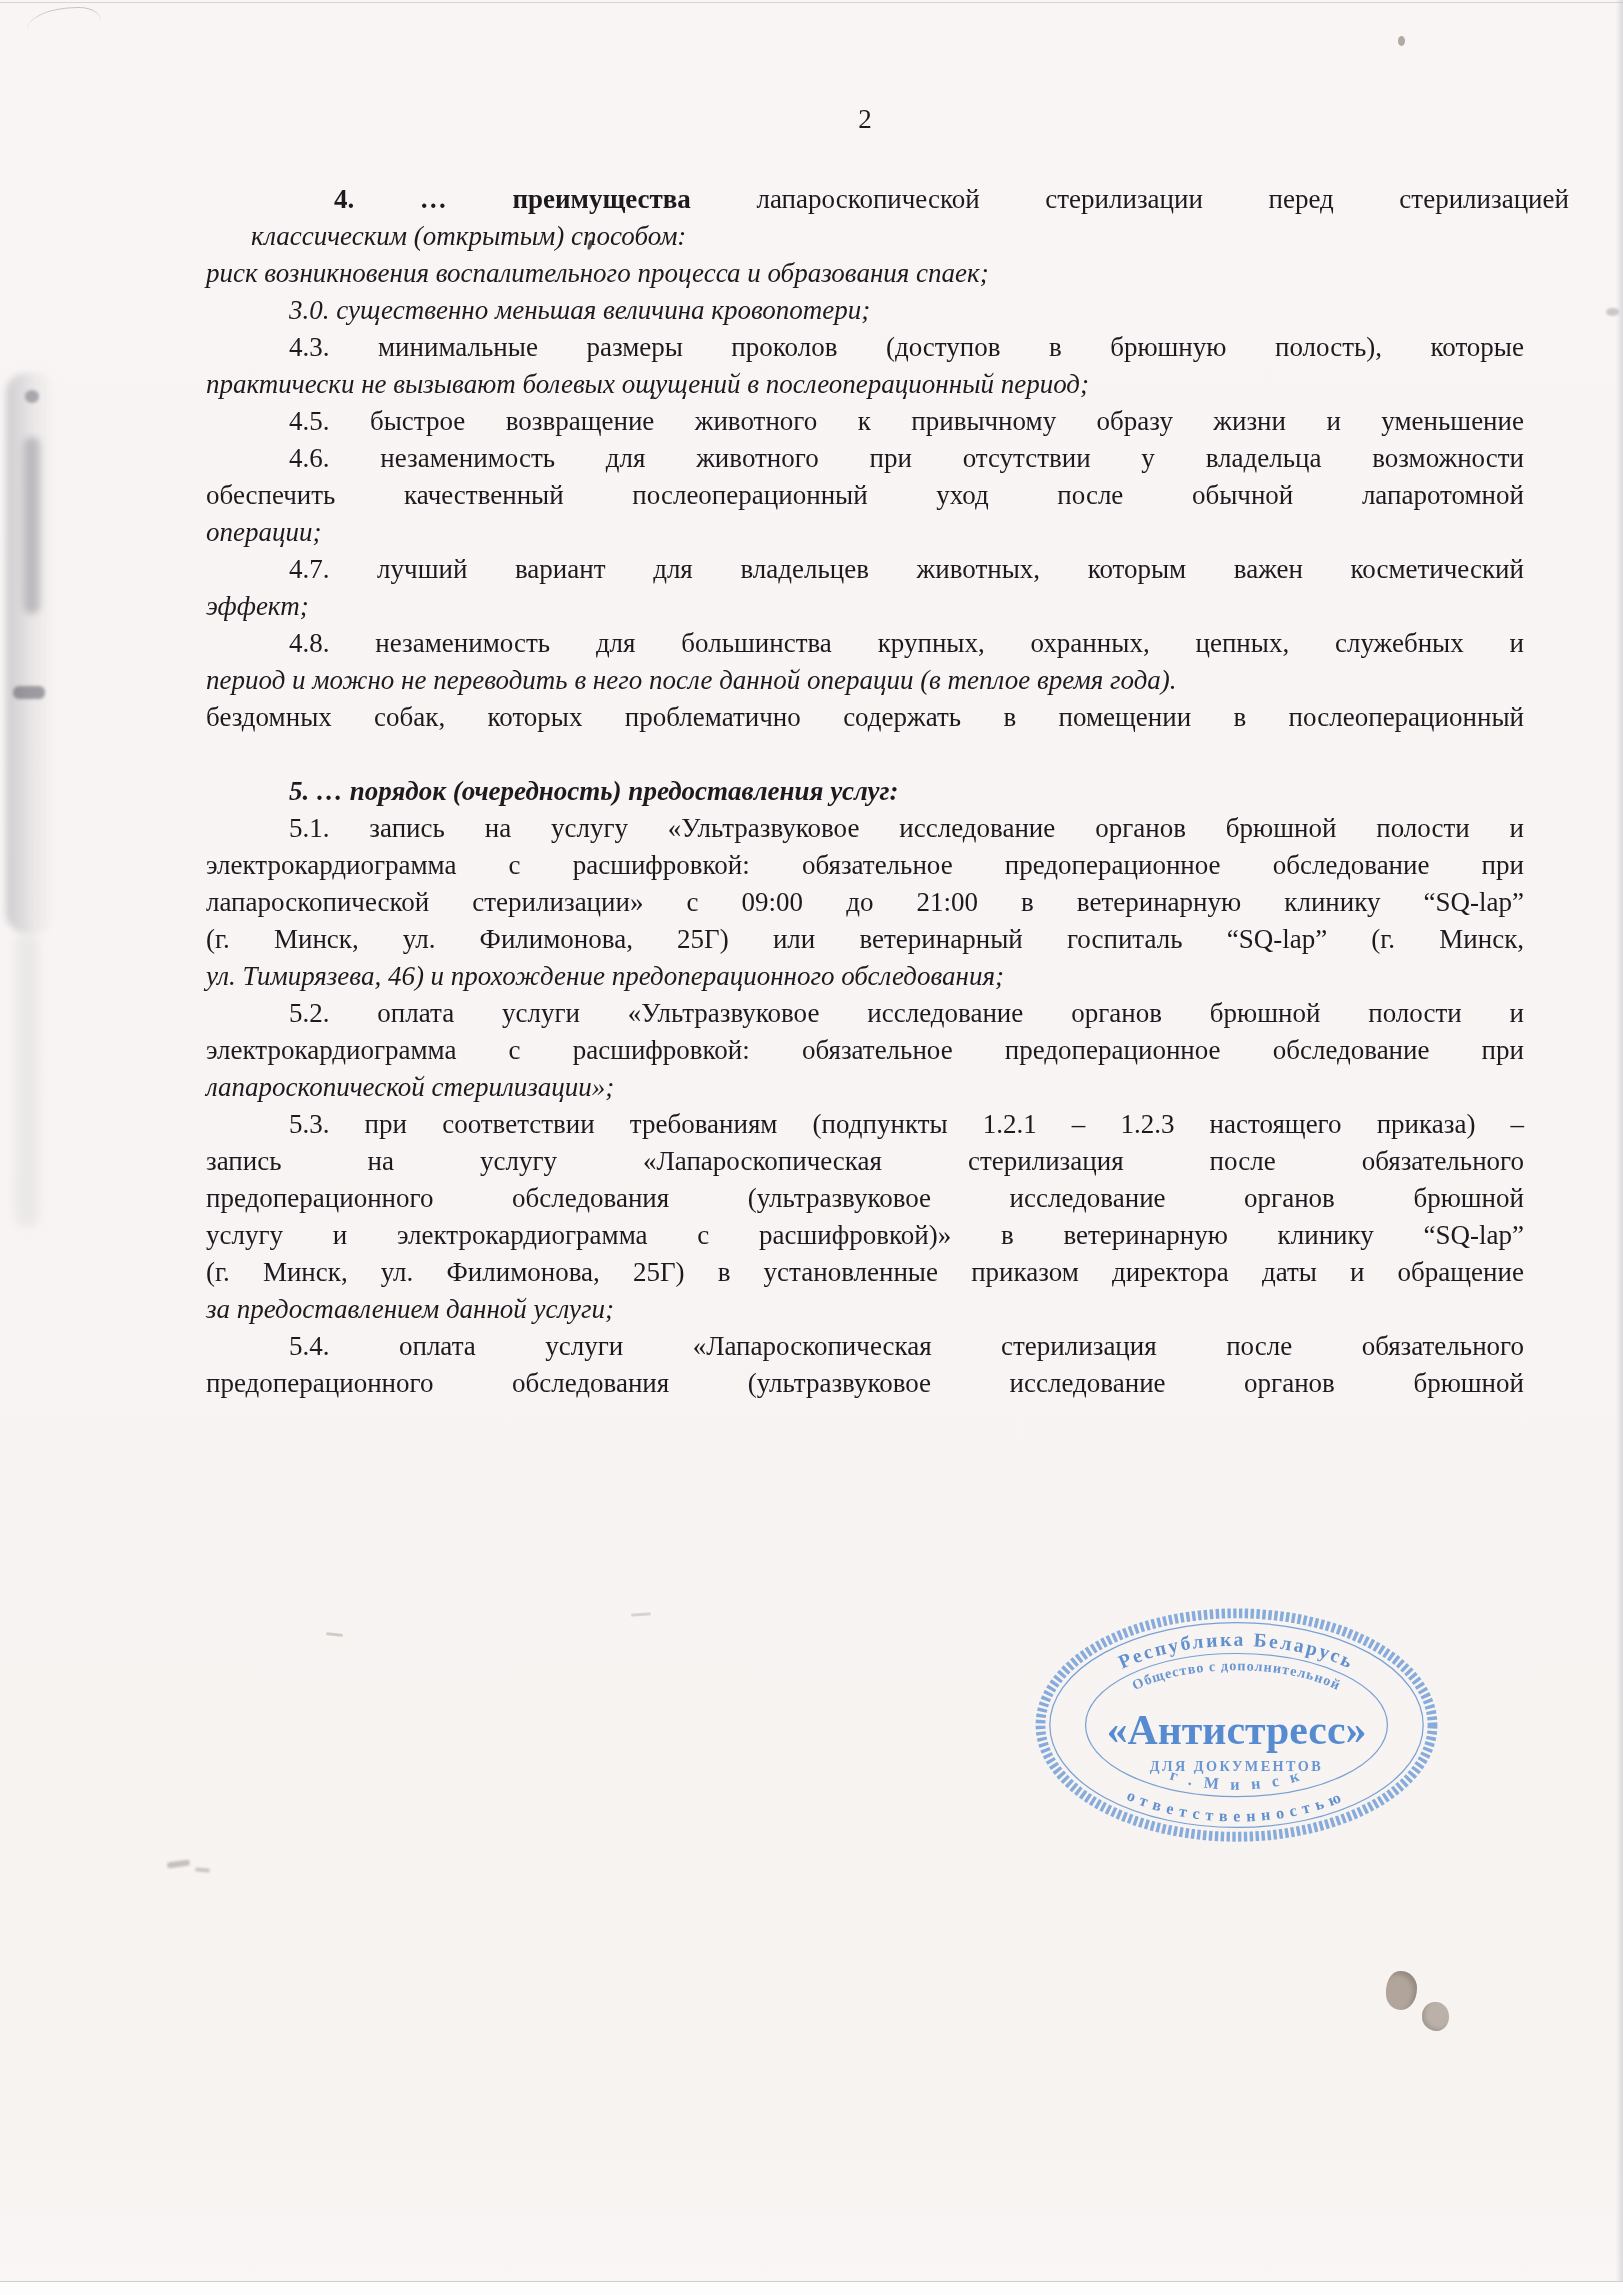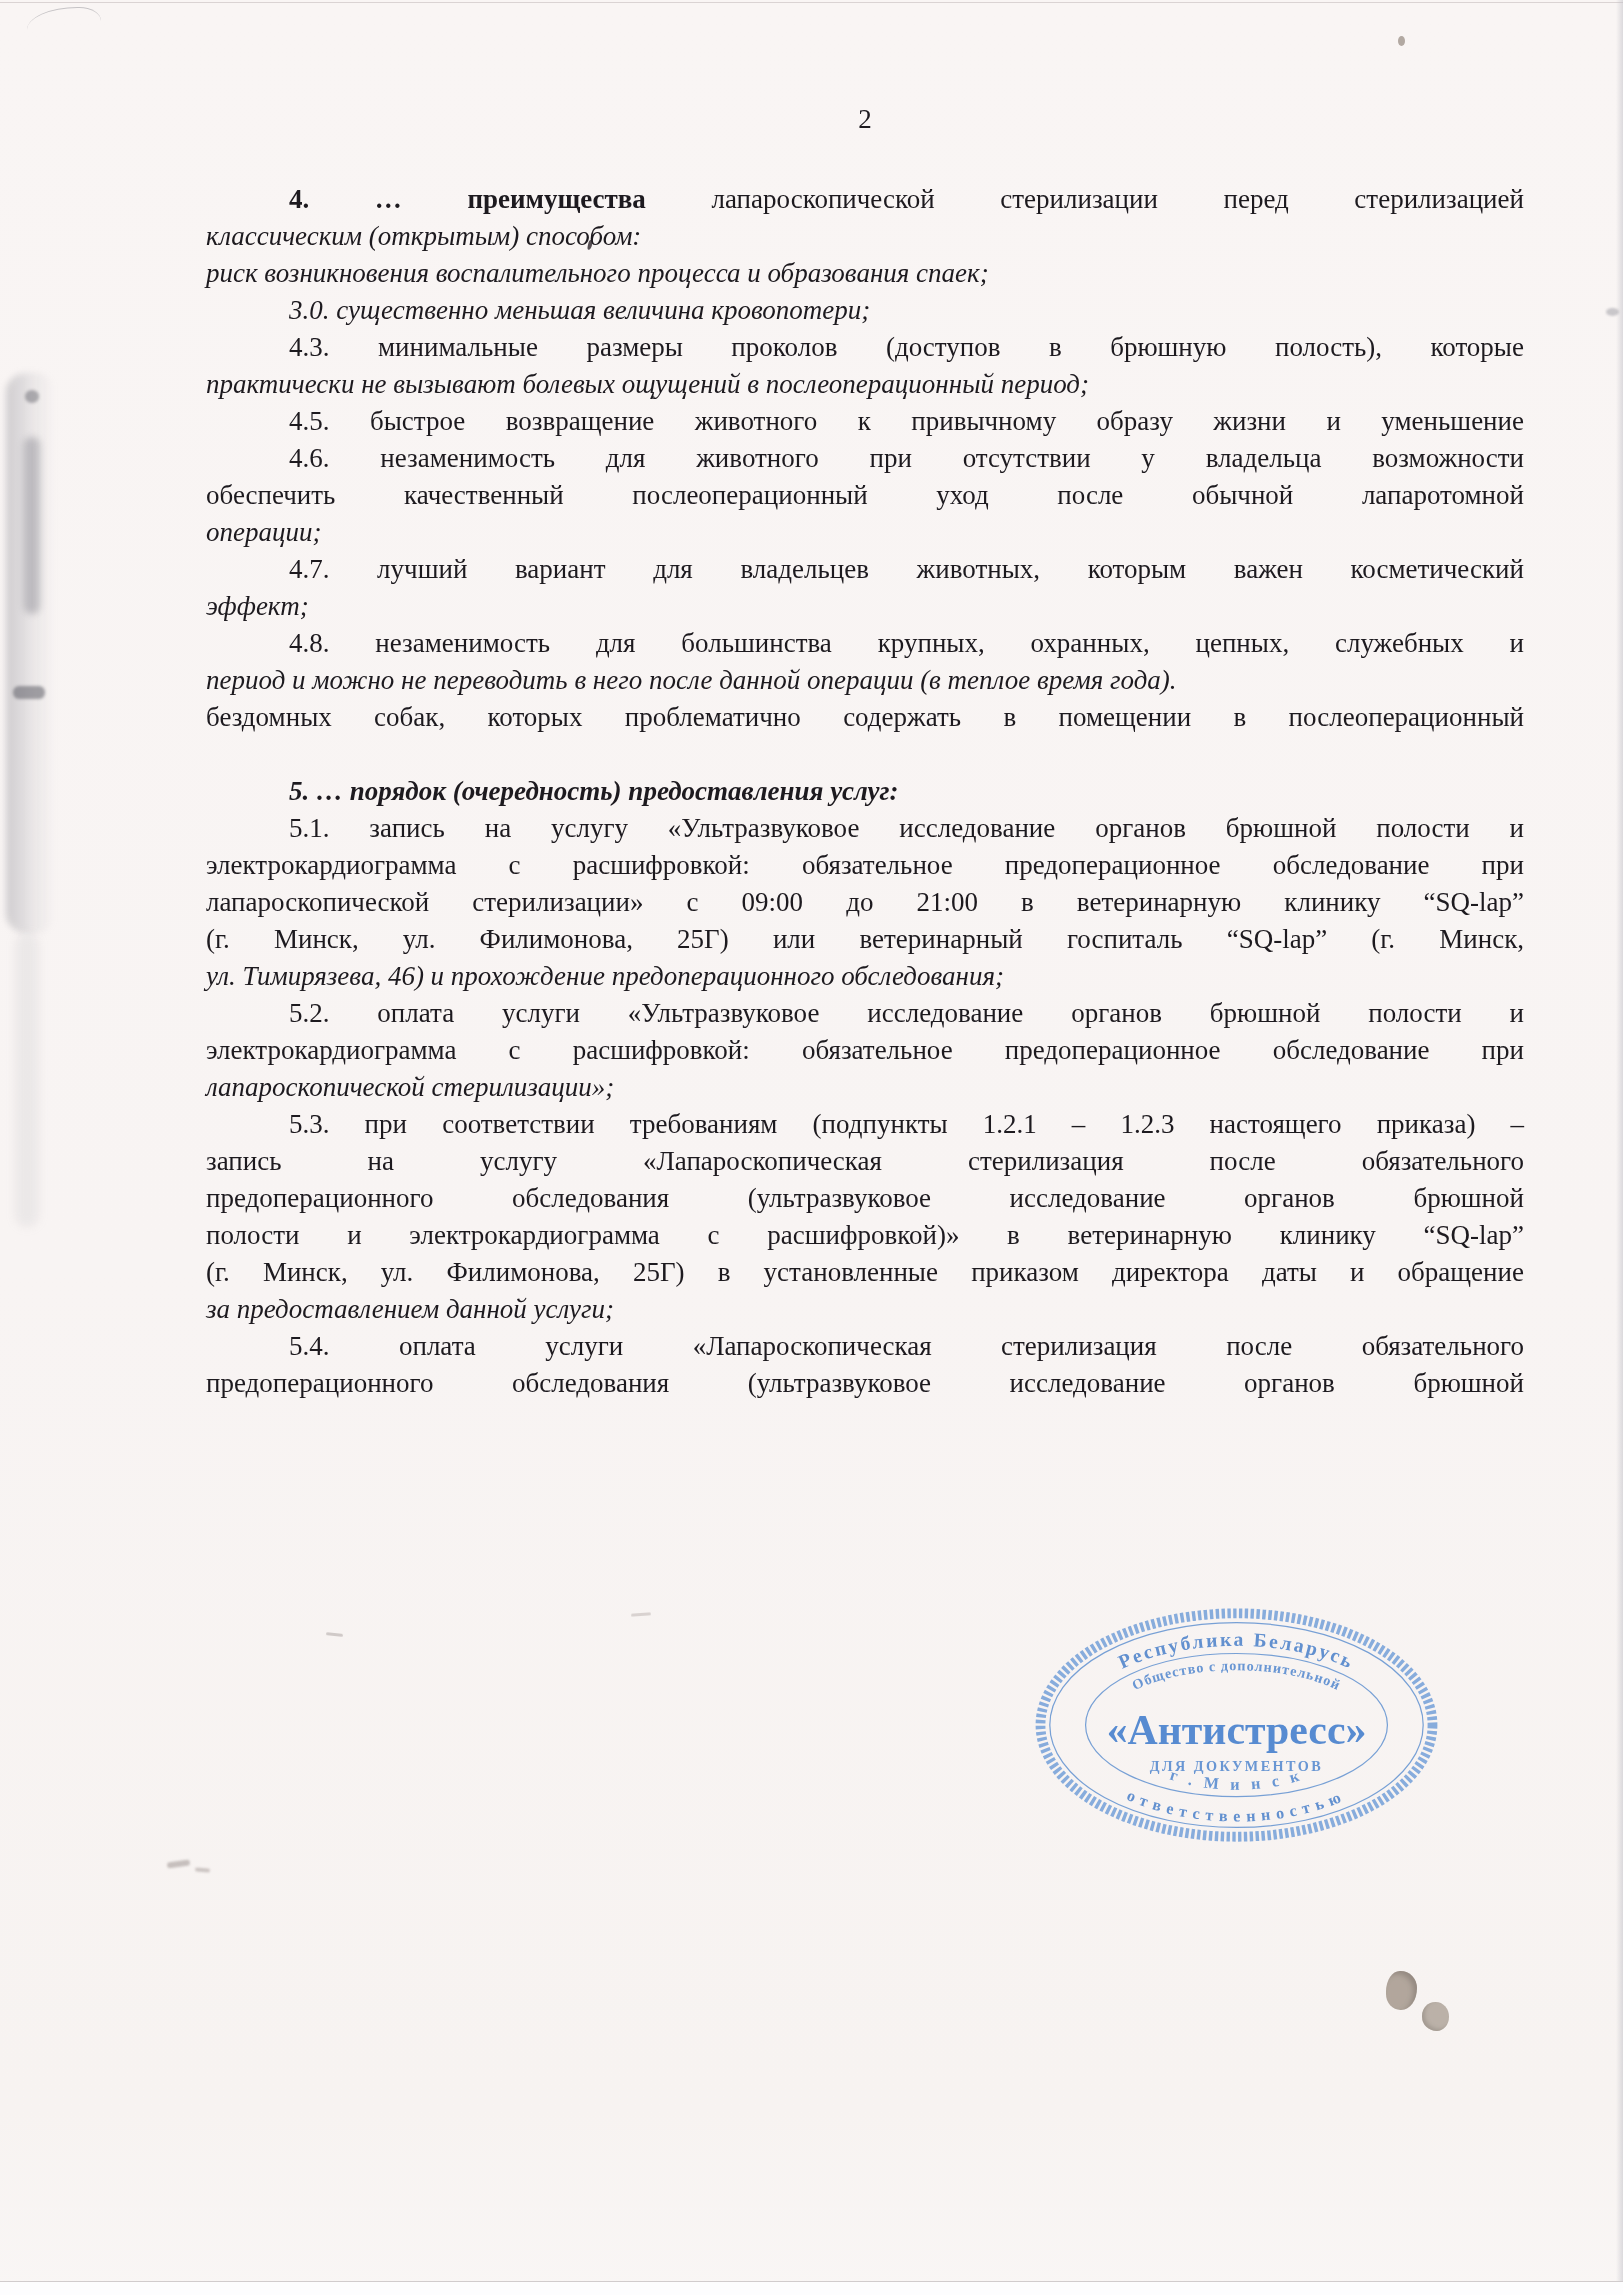--- a/index.html
+++ b/index.html
@@ -17,21 +17,21 @@
     padding:101px 99px 0 206px;
     color:#1d1a1f;font-size:27px;line-height:37px;
   }
   .pagenum{text-align:center;}
   .para{margin:0;}
   .line{width:1318px;text-align:justify;text-align-last:justify;white-space:nowrap;}
   .line.last{text-align-last:left;font-style:italic;}
   .line.ind{text-indent:83px;}
   .b{font-weight:bold;}
   .gap{margin-top:37px;}
-  .hgap{margin-top:43px;}
+  .hgap{margin-top:43px;margin-left:45px;}
   
   #stamp{position:absolute;left:1028px;top:1604px;width:417px;height:245px;opacity:.92;}
   #stamp text{font-family:"Liberation Serif","DejaVu Serif",serif;font-weight:bold;}
   
   .art{position:absolute;pointer-events:none;}
   #art-left{left:5.9px;top:373px;width:49px;height:560px;border-radius:19.6px;
     background:linear-gradient(90deg,rgba(140,140,148,.38),rgba(160,160,168,.16) 55%,rgba(160,160,168,0));filter:blur(3.4px);}
   #art-left2{left:23.6px;top:437px;width:16.7px;height:177px;background:rgba(110,110,120,.35);filter:blur(3.9px);border-radius:9.8px;}
   #art-left3{left:12.8px;top:686px;width:32px;height:12.8px;background:rgba(80,80,90,.5);filter:blur(1.5px);border-radius:5.9px;}
   #art-left4{left:24.5px;top:390px;width:14.7px;height:12.8px;background:rgba(90,90,100,.45);filter:blur(1.5px);border-radius:50%;}
@@ -116,21 +116,21 @@
   <div class="para">
     <div class="line ind">5.2. оплата услуги «Ультразвуковое исследование органов брюшной полости и</div>
     <div class="line">электрокардиограмма с расшифровкой: обязательное предоперационное обследование при</div>
     <div class="line last">лапароскопической стерилизации»;</div>
   </div>
 
   <div class="para">
     <div class="line ind">5.3. при соответствии требованиям (подпункты 1.2.1 – 1.2.3 настоящего приказа) –</div>
     <div class="line">запись на услугу «Лапароскопическая стерилизация после обязательного</div>
     <div class="line">предоперационного обследования (ультразвуковое исследование органов брюшной</div>
-    <div class="line">полости и электрокардиограмма с расшифровкой)» в ветеринарную клинику “SQ-lap”</div>
+    <div class="line">услугу и электрокардиограмма с расшифровкой)» в ветеринарную клинику “SQ-lap”</div>
     <div class="line">(г. Минск, ул. Филимонова, 25Г) в установленные приказом директора даты и обращение</div>
     <div class="line last">за предоставлением данной услуги;</div>
   </div>
 
   <div class="para">
     <div class="line ind">5.4. оплата услуги «Лапароскопическая стерилизация после обязательного</div>
     <div class="line">предоперационного обследования (ультразвуковое исследование органов брюшной</div>
   </div>
 </div>
 

